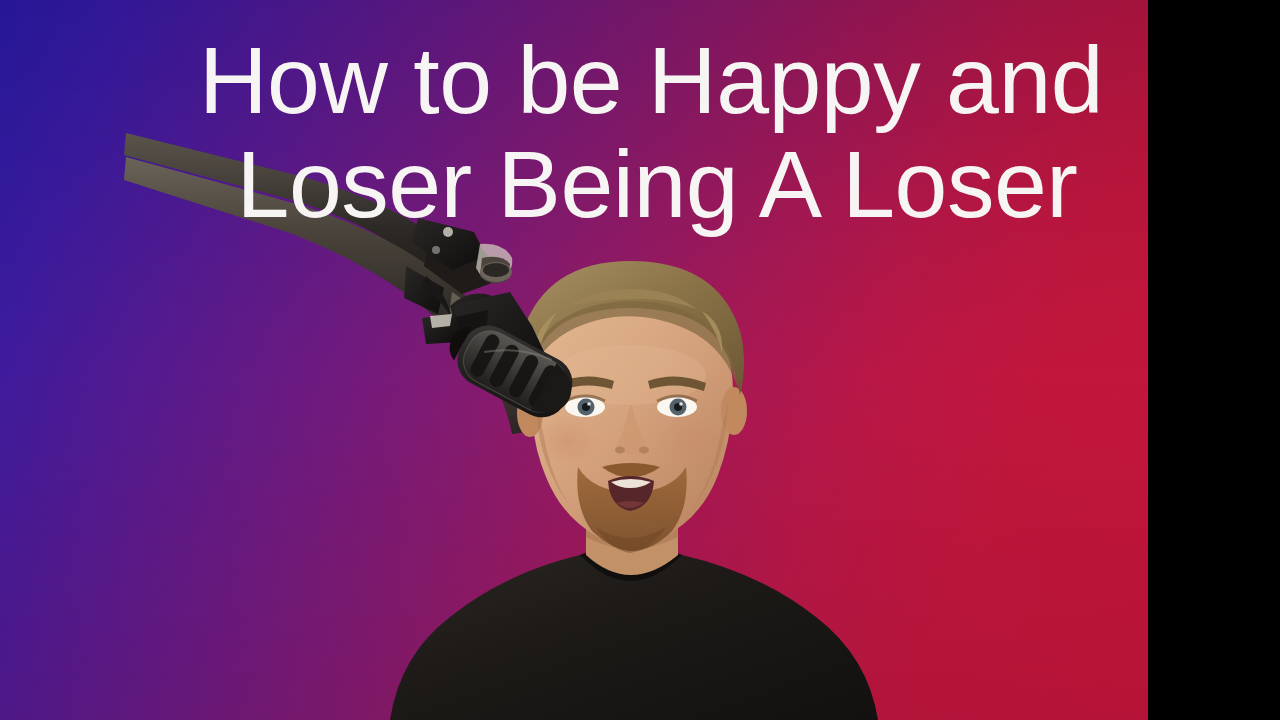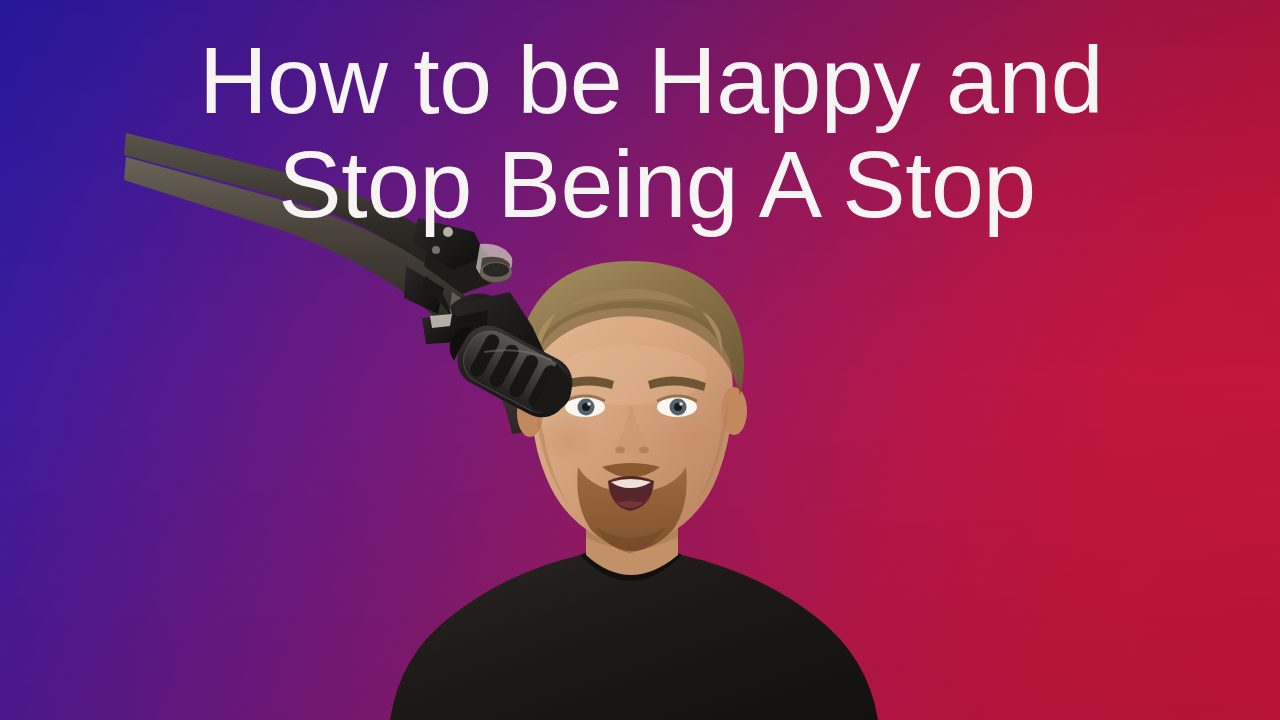--- a/index.html
+++ b/index.html
@@ -2,21 +2,21 @@
 <html><head>
 <meta charset="utf-8">
 <style>
   html, body {
     margin: 0;
     padding: 0;
     background: #000;
   }
   #thumbnail {
     position: relative;
-    width: 1280px;
+    width: 1148px;
     height: 720px;
     overflow: hidden;
     font-family: "Liberation Sans", sans-serif;
   }
 
   
   .bg-gradient {
     position: absolute;
     inset: 0;
     background:
@@ -302,16 +302,16 @@
 
         <path d="M56 140 Q44 146 44 159 Q44 172 56 178 Z" fill="#0F0E0D"></path>
       </g>
 
       <path d="M84 142 Q120 136 152 150" stroke="#8A8680" stroke-width="2" fill="none" opacity=".45"></path>
     </svg>
   </div>
 
   <div class="title-block">
     <span class="title-line title-line-1">How to be Happy and</span>
-    <span class="title-line title-line-2">Stop Being A Stop</span>
+    <span class="title-line title-line-2">Loser Being A Loser</span>
   </div>
 
 </div>
 
 </body></html>

